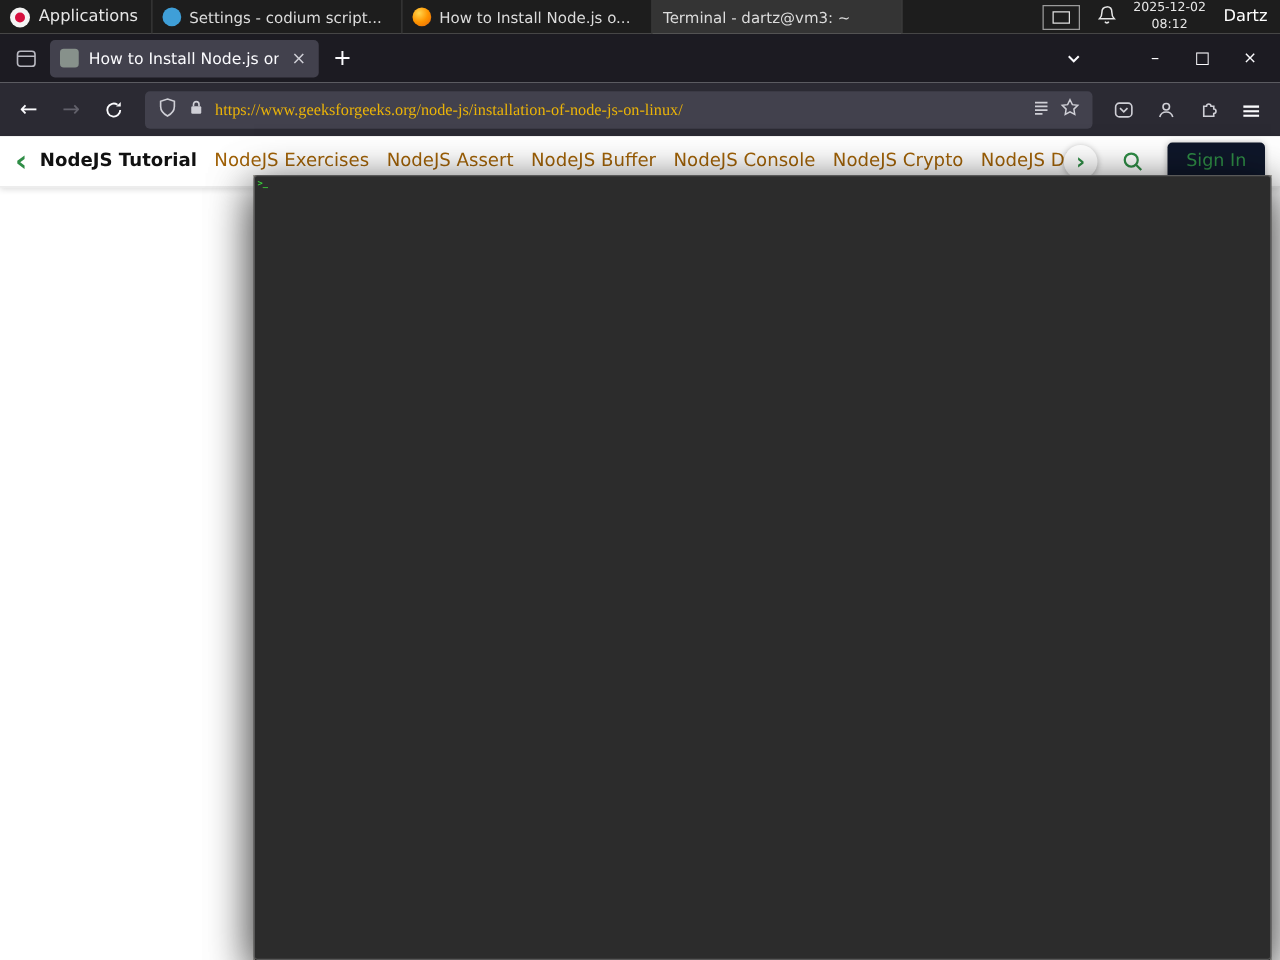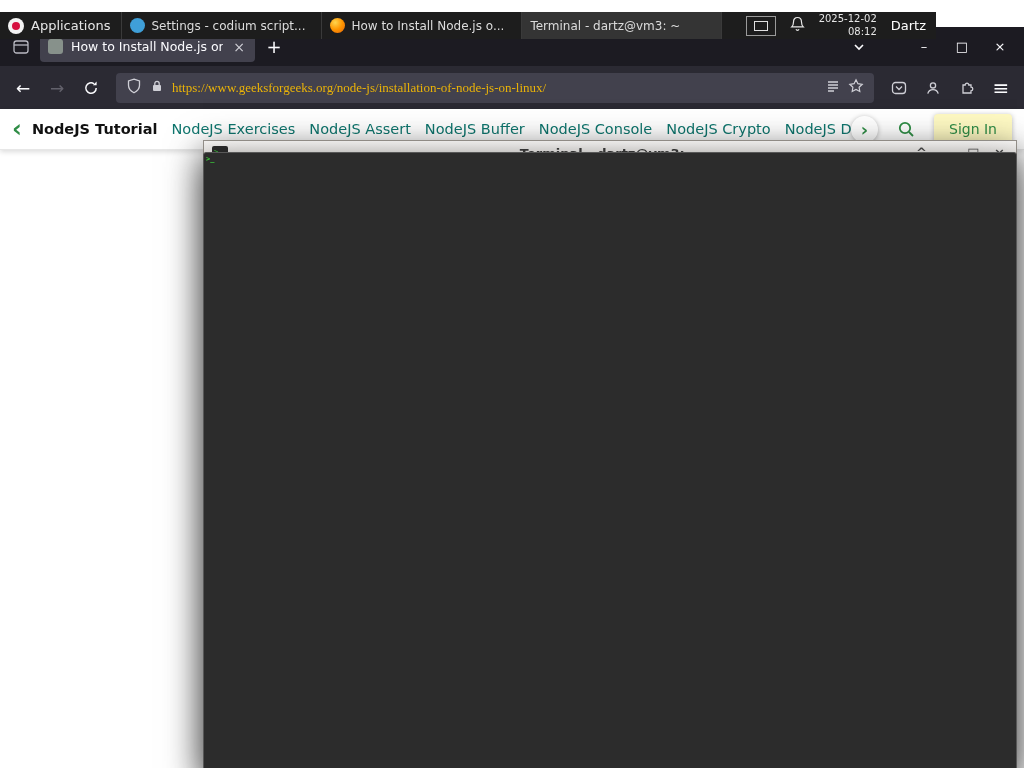--- a/index.html
+++ b/index.html
@@ -1,21 +1,21 @@
 <!DOCTYPE html>
 <html style="--gfg: #2f8d46; --pgreen: #3bd13b; --dirblue: #4070d8; --tdim: #6a6a6a;"><head>
 <meta charset="utf-8">
 <style>
   * { margin:0; padding:0; box-sizing:border-box; }
   html,body { width:1024px; height:768px; overflow:hidden; background:#fff;
               font-family:"DejaVu Sans","Liberation Sans",sans-serif; }
   .screen { position:relative; width:1024px; height:768px; overflow:hidden; background:#fff; }
 
   
-  .panel { position:absolute; top:12px; left:0; width:936px; height:27px; background:#1d1d1d;
+  .panel { position:absolute; top:0; left:0; width:1024px; height:27px; background:#1d1d1d;
            display:flex; align-items:center; color:#e6e6e6; font-size:13px; z-index:40; }
   .p-left { display:flex; align-items:center; gap:7px; padding:0 11px 0 8px; height:100%;
             border-right:1px solid #3a3a3a; cursor:default; }
   .app-logo { width:16px; height:16px; border-radius:50%; background:#f4f4f4; position:relative; }
   .app-logo::after { content:""; position:absolute; left:4px; top:4px; width:8px; height:8px;
                      border-radius:50%; background:#d6103f; }
   .task-list { display:flex; height:100%; }
   .task-btn { width:200px; display:flex; align-items:center; gap:6px; padding:0 8px;
               border-right:1px solid #3a3a3a; font-size:12px; color:#dcdcdc; }
   .task-btn.active { background:rgba(255,255,255,.10); }
@@ -24,21 +24,21 @@
   .task-icon.firefox { border-radius:50%;
       background:radial-gradient(circle at 35% 30%, #ffd54d 0%, #ff9500 50%, #e3640c 100%); }
   .task-icon.codium { border-radius:50%; background:#3f9fd8; }
   .task-icon.terminal { background:#2c2c2c; border:1px solid #585858; }
   .task-icon.terminal::after { content:">_"; position:absolute; left:2px; top:1px;
       font:700 7px/11px "DejaVu Sans Mono","Liberation Mono",monospace; color:var(--pgreen); }
   .p-right { margin-left:auto; display:flex; align-items:center; gap:14px; padding-right:10px; height:100%; }
   .tray-frame { width:30px; height:20px; border:1px solid #9a9a9a; display:flex;
                 align-items:center; justify-content:center; }
   .tray-glyph { width:14px; height:10px; border:1px solid #e0e0e0; }
-  .clock { font-size:10px; line-height:1.25; text-align:right; color:#e6e6e6; }
+  .clock { font-size:10px; line-height:1.25; text-align:center; color:#e6e6e6; }
   .user-label { font-size:13px; color:#ffffff; }
 
   
   .browser { position:absolute; top:27px; left:0; width:1024px; height:741px; background:#fff; }
   .tabbar { height:39px; background:#1c1b22; display:flex; align-items:center; padding:0 8px; gap:6px; }
   .ffview { width:26px; height:26px; display:flex; align-items:center; justify-content:center; border-radius:4px; }
   .tab { display:flex; align-items:center; gap:8px; width:215px; height:30px; background:#42414d;
          border-radius:4px; padding:0 8px; color:#fbfbfe; font-size:12.5px; }
   .tab-favicon { width:15px; height:15px; flex:0 0 15px; border-radius:3px; background:#87918b; }
   .tab .tab-title { flex:1; white-space:nowrap; overflow:hidden; }
@@ -56,29 +56,29 @@
   .nav-ico.disabled { color:#62616b; }
   .urlbar { flex:1; height:30px; background:#42414d; border-radius:4px; display:flex;
             align-items:center; padding:0 10px; gap:8px; margin:0 6px; min-width:0; }
   .url-text { color:#eab308; font-size:13px; white-space:nowrap; overflow:hidden; flex:1;font-family:Liberation Serif, serif; }
   .urlbar svg, .toolbar svg { flex:0 0 auto; }
 
   .gfgnav { height:41px; background:#fff; display:flex; align-items:center; padding:0 12px;
             box-shadow:0 2px 5px rgba(0,0,0,.14); border-bottom:1px solid #e7e7e7; position:relative; }
   .gnav-back { color:var(--gfg); font-size:24px; font-weight:bold; margin-right:10px; line-height:1; }
   .gnav-list { display:flex; gap:14px; overflow:hidden; flex:1; align-items:flex-start; }
-  .gnav-item { font-size:14.5px; color:#0f766e; white-space:nowrap; }
+  .gnav-item { font-size:14.5px; color:#a16207; white-space:nowrap; }
   .gnav-item.active { color:#111; font-weight:bold; }
   .gnav-right { display:flex; align-items:center; gap:14px; margin-left:2px; }
   .gnav-fwd { width:27px; height:27px; border-radius:50%; background:#fff;
               box-shadow:0 1px 5px rgba(0,0,0,.3); display:flex; align-items:center;
               justify-content:center; color:var(--gfg); font-size:18px; font-weight:bold;
               margin-left:-18px; z-index:2; }
   .gnav-search { width:28px; height:28px; display:flex; align-items:center; justify-content:center; }
-  .signin { padding:7px 15px; border-radius:4px; background:#fef9c3; box-shadow:0 1px 5px rgba(0,0,0,.28);
+  .signin { padding:7px 15px; border-radius:4px; background:#0f172a; box-shadow:0 1px 5px rgba(0,0,0,.28);
             color:var(--gfg); font-size:14px; font-weight:500; }
   .content { height:617px; background:#fff; }
 
   
   .terminal { position:absolute; left:203px; top:140px; width:814px; height:628px;
               border:1px solid #97938d; border-bottom:none; background:#0d0d0d;
               box-shadow:0 10px 34px rgba(0,0,0,.5); display:flex; flex-direction:column; z-index:30; }
   .t-title { position:relative; flex:0 0 25px; background:linear-gradient(#f8f7f6,#dbd8d4);
              border-bottom:1px solid #bdb9b4; display:flex; align-items:center; padding:0 8px; }
   .t-ico { width:16px; height:14px; background:#2c2c2c; border-radius:2px; position:relative; }

